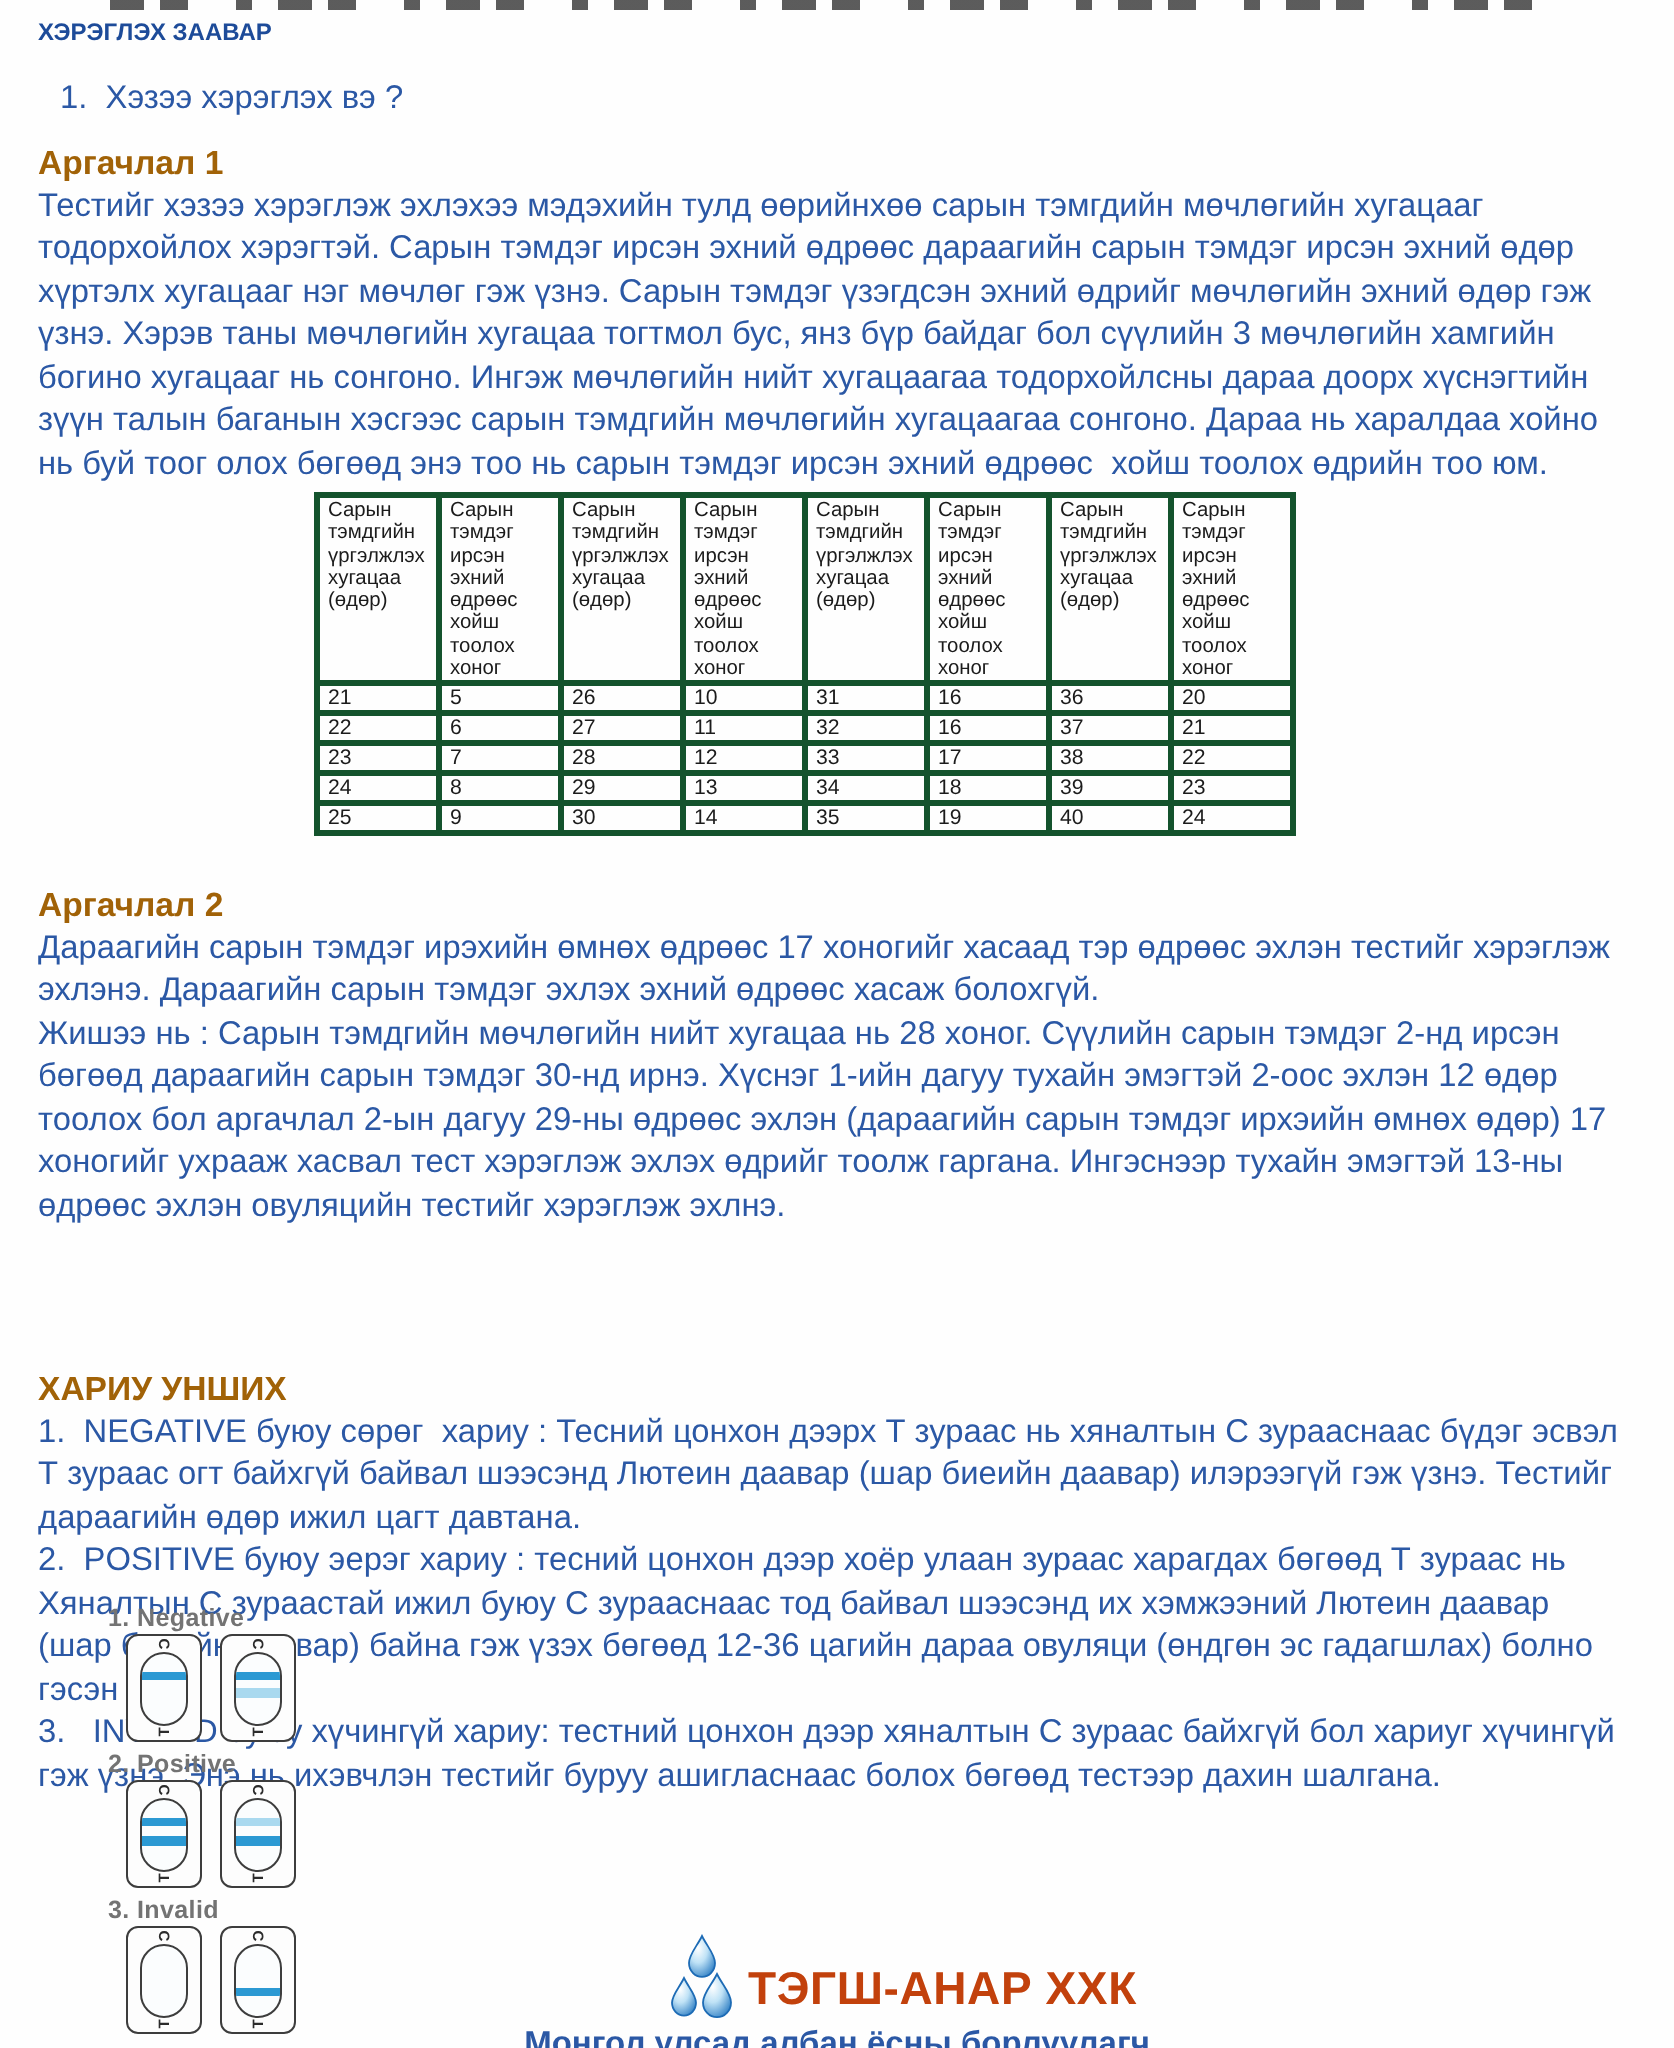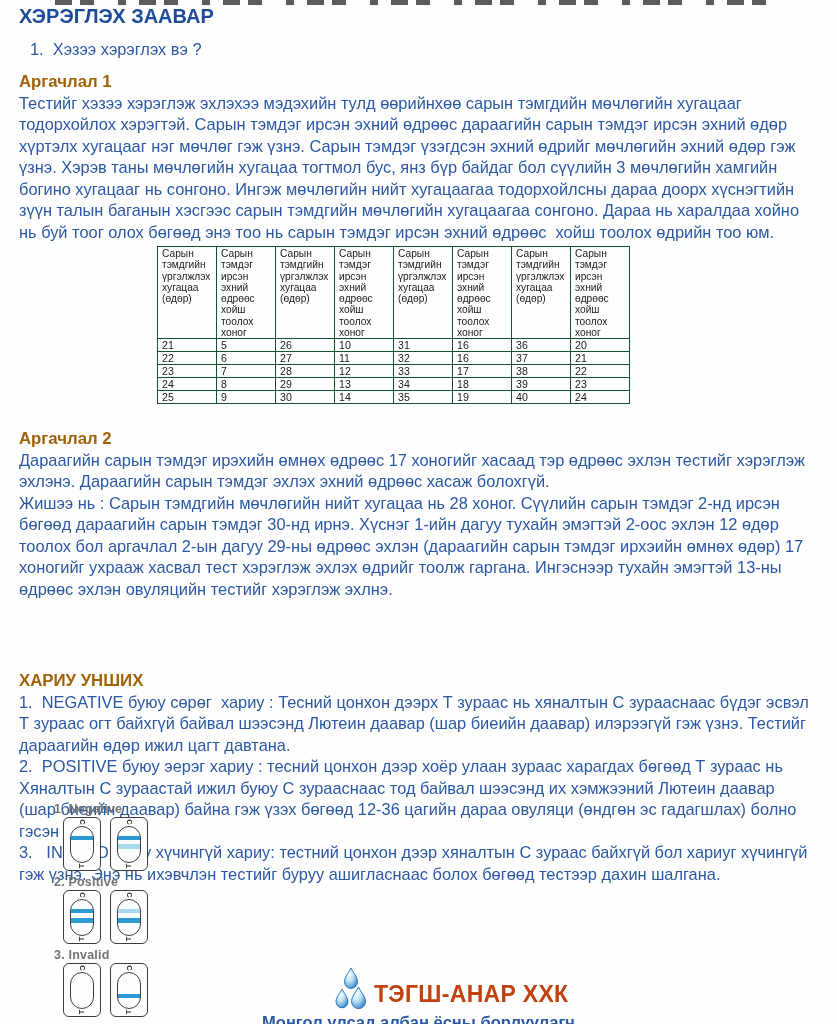--- a/index.html
+++ b/index.html
@@ -5,30 +5,30 @@
   html,body{margin:0;padding:0;background:#fff;}
   body{width:837px;height:1024px;overflow:hidden;
        font-family:"Liberation Sans","DejaVu Sans",sans-serif;}
   .page{position:relative;width:837px;height:1024px;overflow:hidden;background:#fefefe;color:#2b58a5;}
 
   
   .top-sliver{position:absolute;top:0;left:55px;width:735px;height:5px;opacity:.85;
     background:repeating-linear-gradient(90deg,#3f3f3f 0 17px,transparent 17px 25px,#3f3f3f 25px 39px,transparent 39px 63px,#3f3f3f 63px 71px,transparent 71px 84px);}
 
   .content{position:absolute;top:6px;left:19px;width:797px;font-size:16.4px;line-height:21.5px;}
-  .h-title{font-size:20px;font-weight:bold;color:#1d4b99;margin:0;}
+  .h-title{font-size:12px;font-weight:bold;color:#1d4b99;margin:0;}
   .h-sec{font-size:16.8px;font-weight:bold;color:#a16207;margin:0;}
   .q-line{margin:11px;}
   p.body{margin:0;}
   .mt-method2{margin-top:24px;}
   .mt-results{margin-top:70px;}
 
   
   table.cycle{border-collapse:collapse;margin:3px 0 0 138px;table-layout:fixed;}
-  table.cycle th,table.cycle td{border:1px solid #14532d;color:#1b1b1b;text-align:left;
+  table.cycle th,table.cycle td{border:3px solid #14532d;color:#1b1b1b;text-align:left;
     vertical-align:top;width:52px;padding:1px 2px 0 4px;font-weight:normal;}
   table.cycle th{font-size:10.2px;line-height:11.3px;height:90px;}
   table.cycle td{font-size:10.6px;line-height:11px;height:11px;}
 
   
   .bottom{position:absolute;left:0;top:800px;width:837px;height:224px;overflow:hidden;}
   .figure{position:absolute;left:54px;}
   .fig-1{top:3px;} .fig-2{top:76px;} .fig-3{top:149px;}
   .fig-label{font-size:12.5px;font-weight:bold;color:#737373;letter-spacing:.2px;line-height:12px;margin:0 0 2px 0;}
   .strip-row{display:flex;gap:9px;margin-left:9px;}

